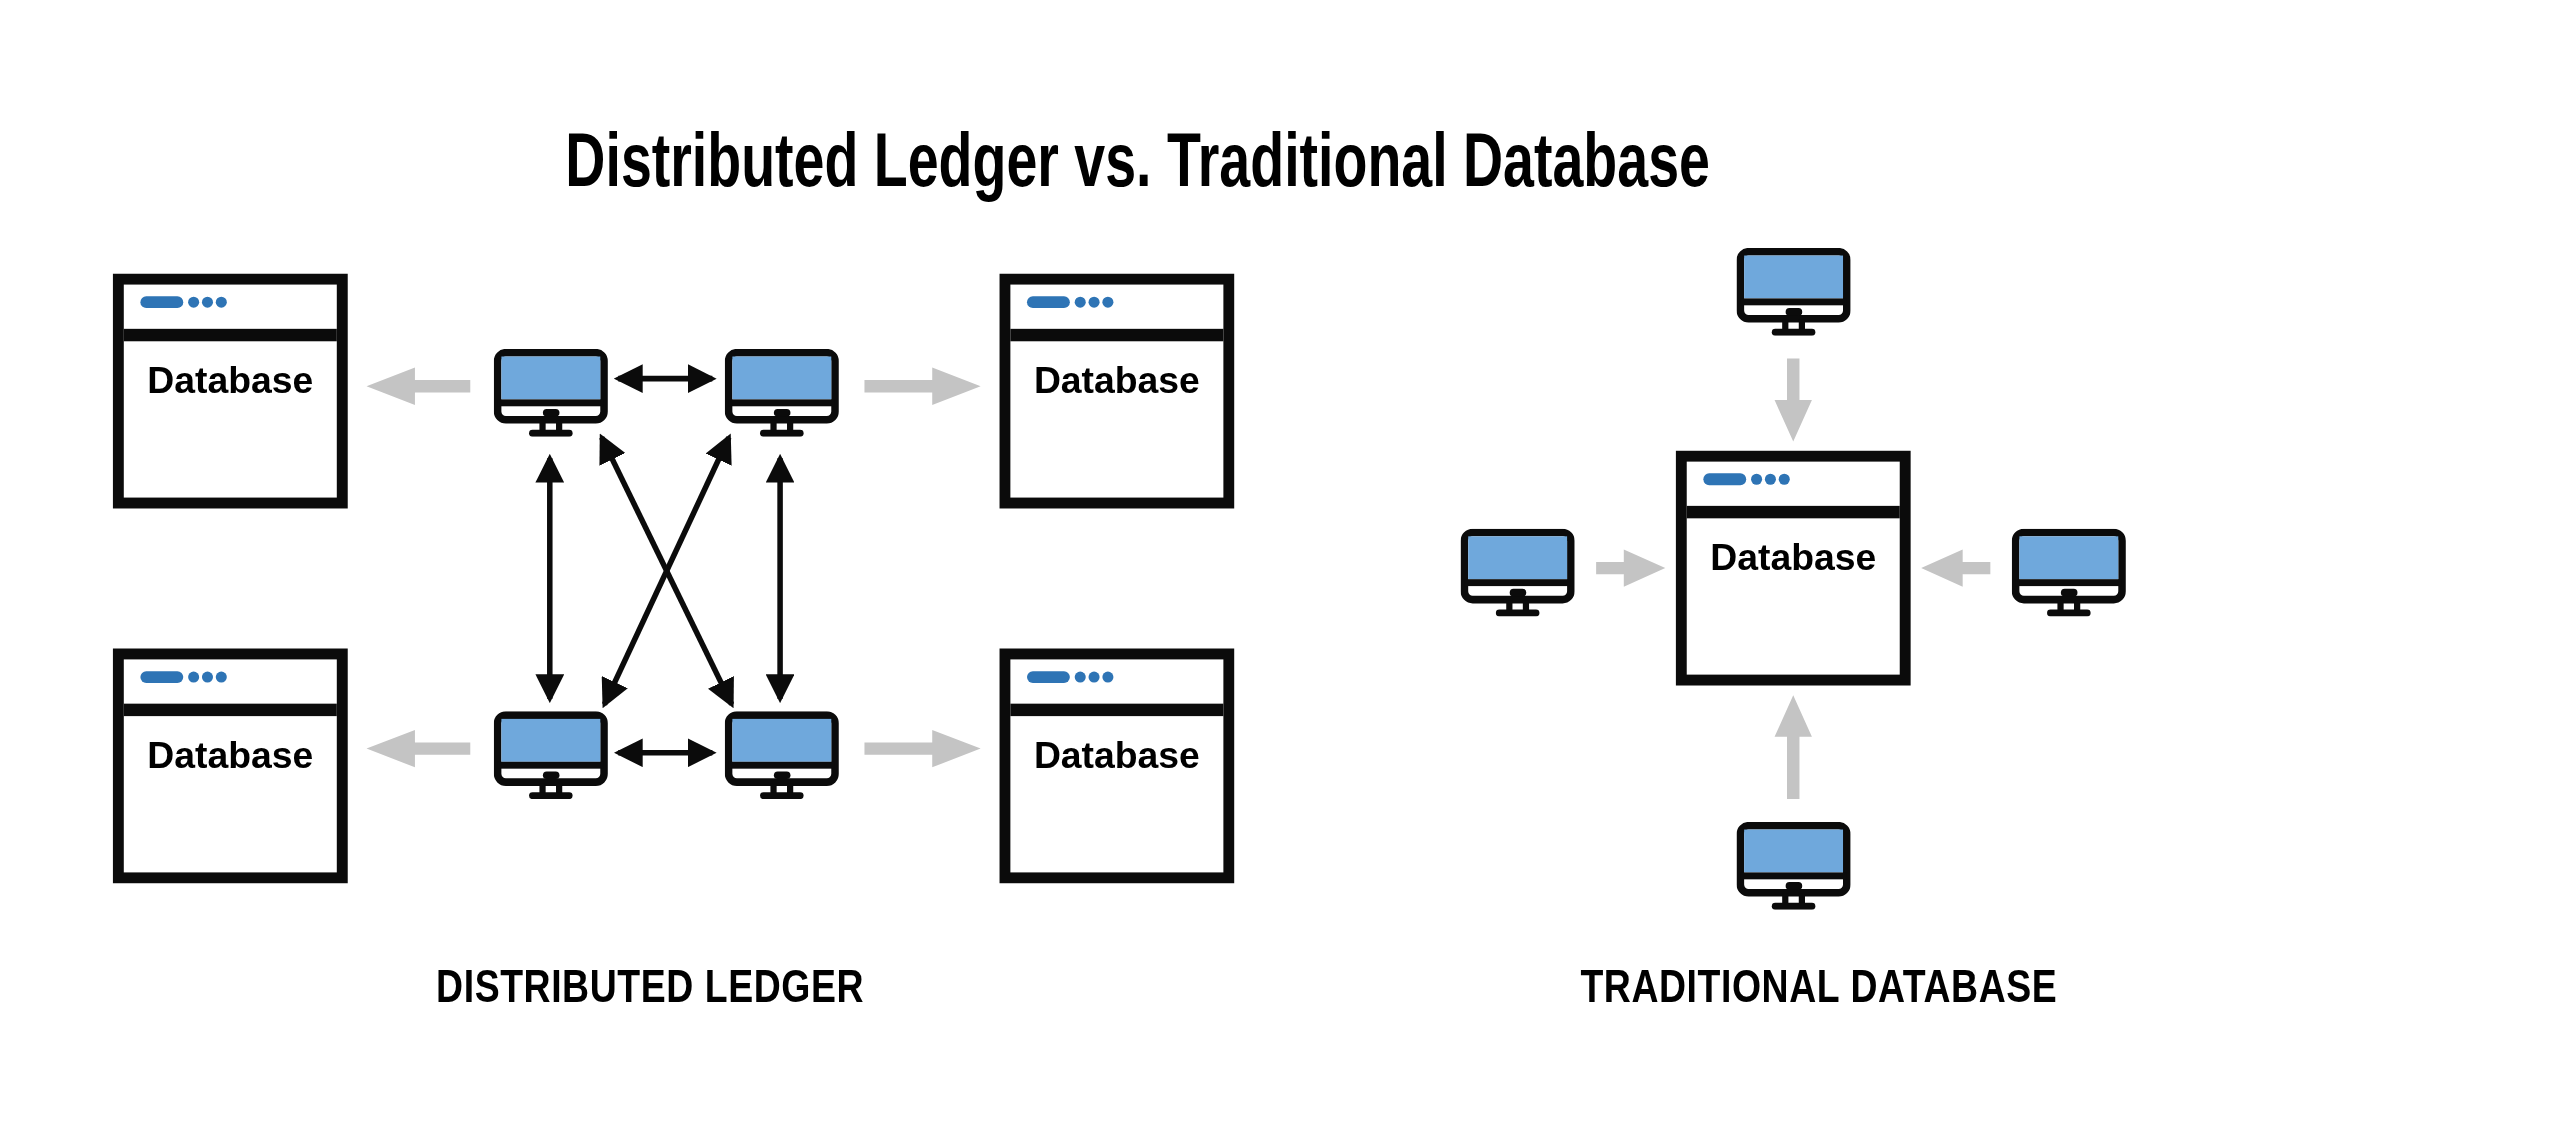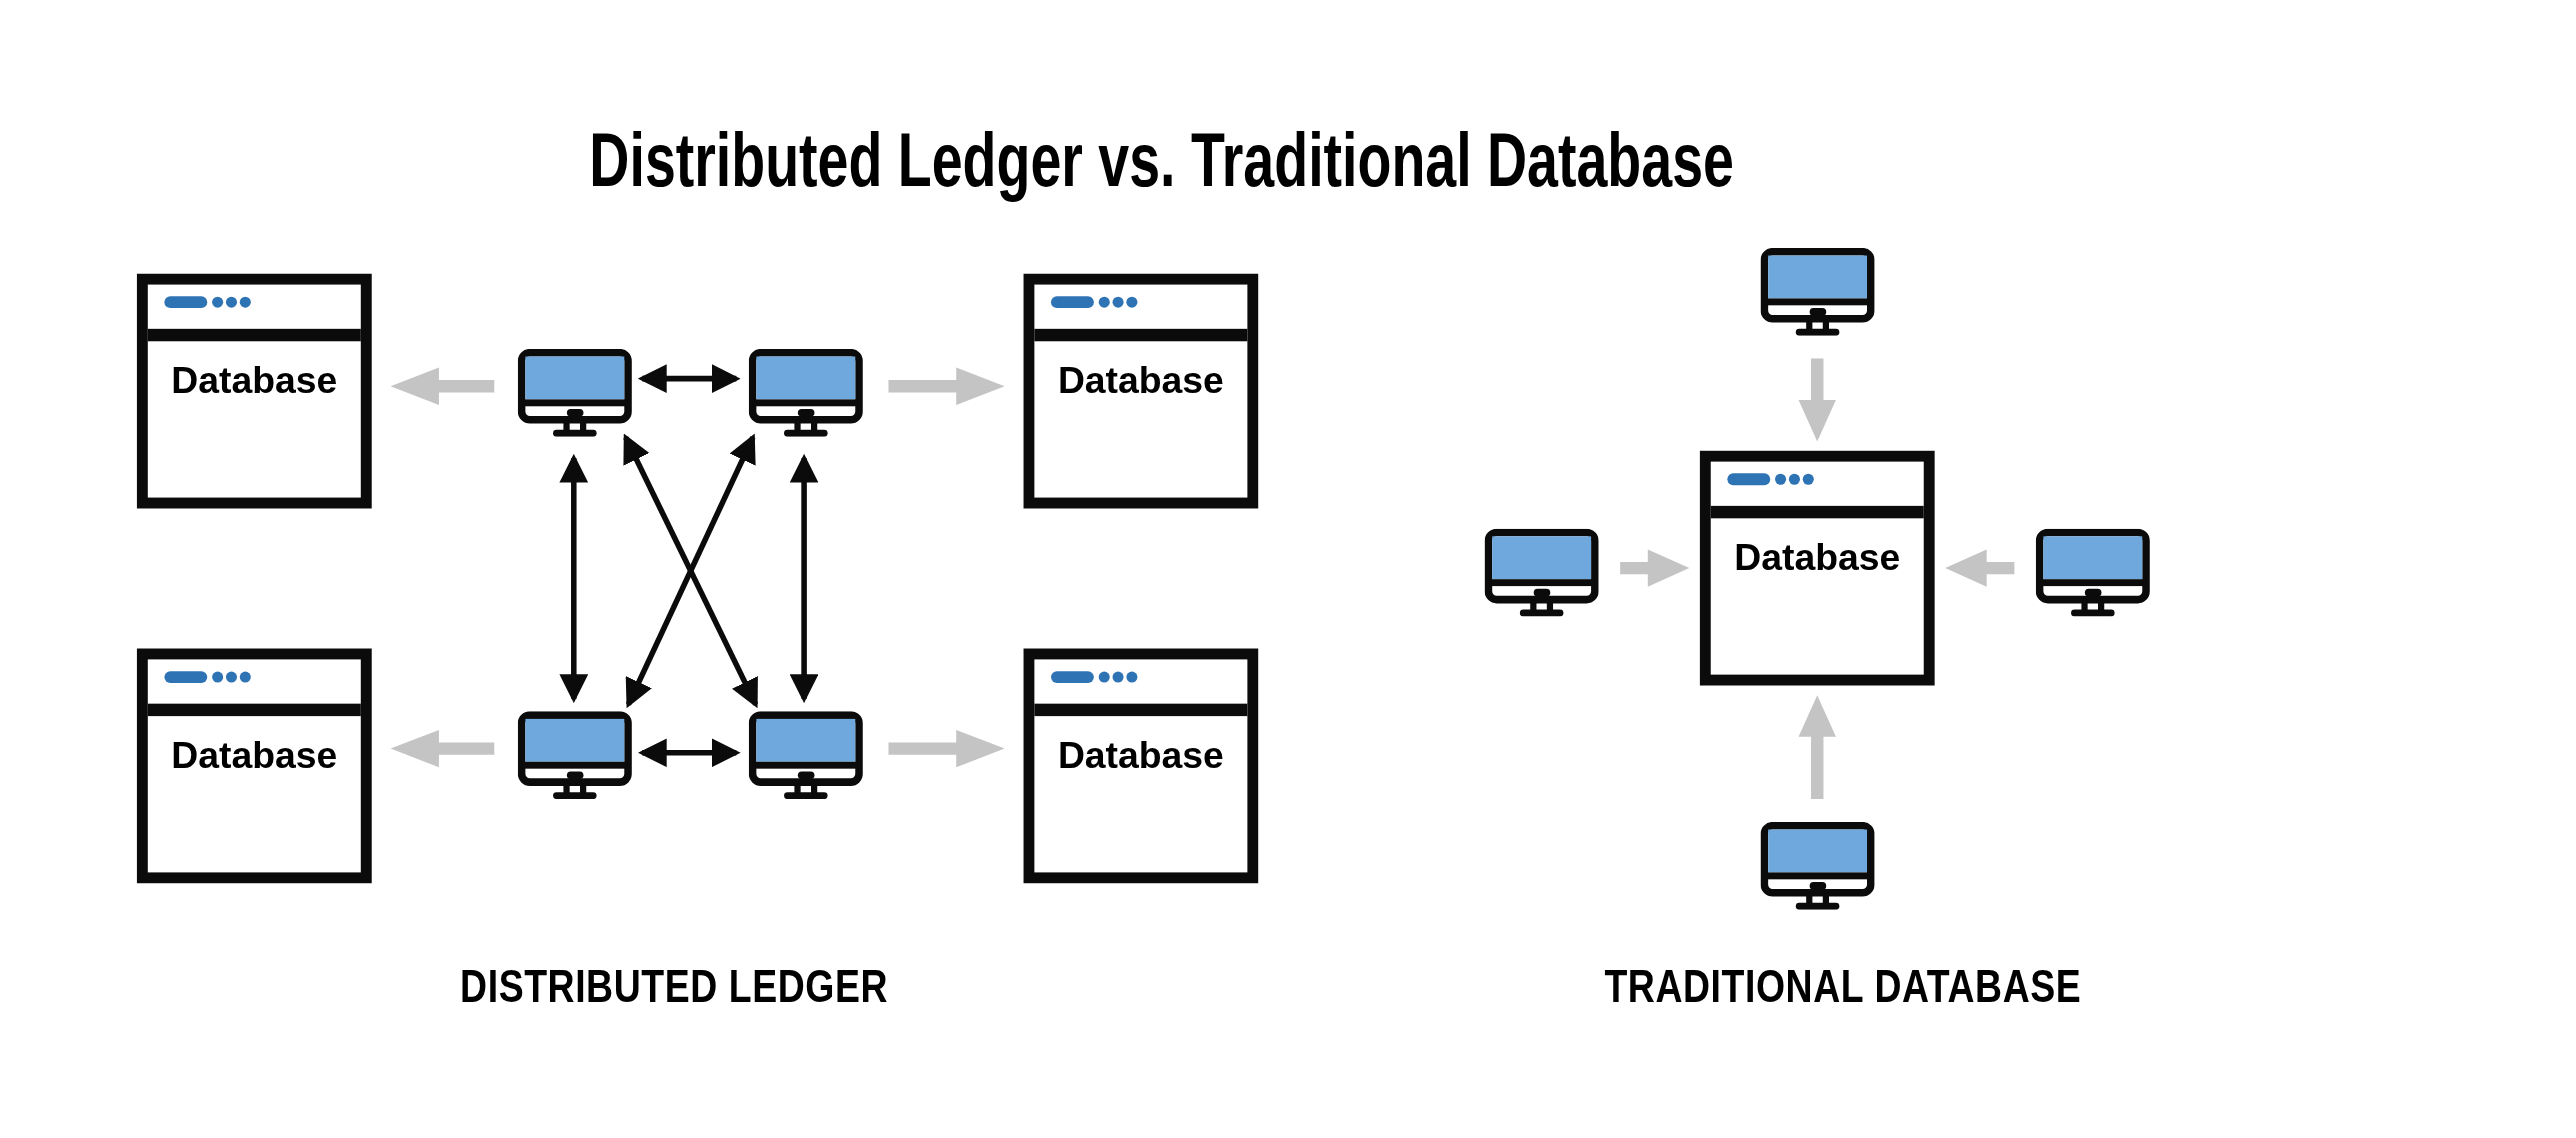--- a/index.html
+++ b/index.html
@@ -1,17 +1,17 @@
 <!DOCTYPE html>
 <html style="--background: #ffffff; --screen-blue: #6fa8dc; --accent-blue: #2e74b5; --arrow-gray: #c4c4c4; --ink: #0b0b0b; --text-color: #000000;font-size:12.8px"><head>
 <meta charset="utf-8">
 <style>
   html,body{margin:0;padding:0;background:var(--background,#ffffff);}
   .stage{width:2231px;height:1139px;position:relative;background:var(--background,#ffffff);
-         font-family:"Liberation Sans", sans-serif;margin-left:24px;}
+         font-family:"Liberation Sans", sans-serif;}
   svg{display:block;width:100%;height:100%;}
   .screen{fill:var(--screen-blue,#6fa8dc);}
   .accent{fill:var(--accent-blue,#2e74b5);}
   .grayarrow{fill:var(--arrow-gray,#c4c4c4);}
   .ink{fill:var(--ink,#0b0b0b);}
   .outline{stroke:var(--ink,#0b0b0b);fill:#ffffff;}
   .meshline{stroke:var(--ink,#0b0b0b);stroke-width:8;fill:none;}
   .db-label{font-family:"Liberation Sans", sans-serif;font-weight:bold;font-size:54px;
             fill:var(--text-color,#000000);}
   .title-text{font-family:"Liberation Sans", sans-serif;font-weight:bold;font-size:110px;

